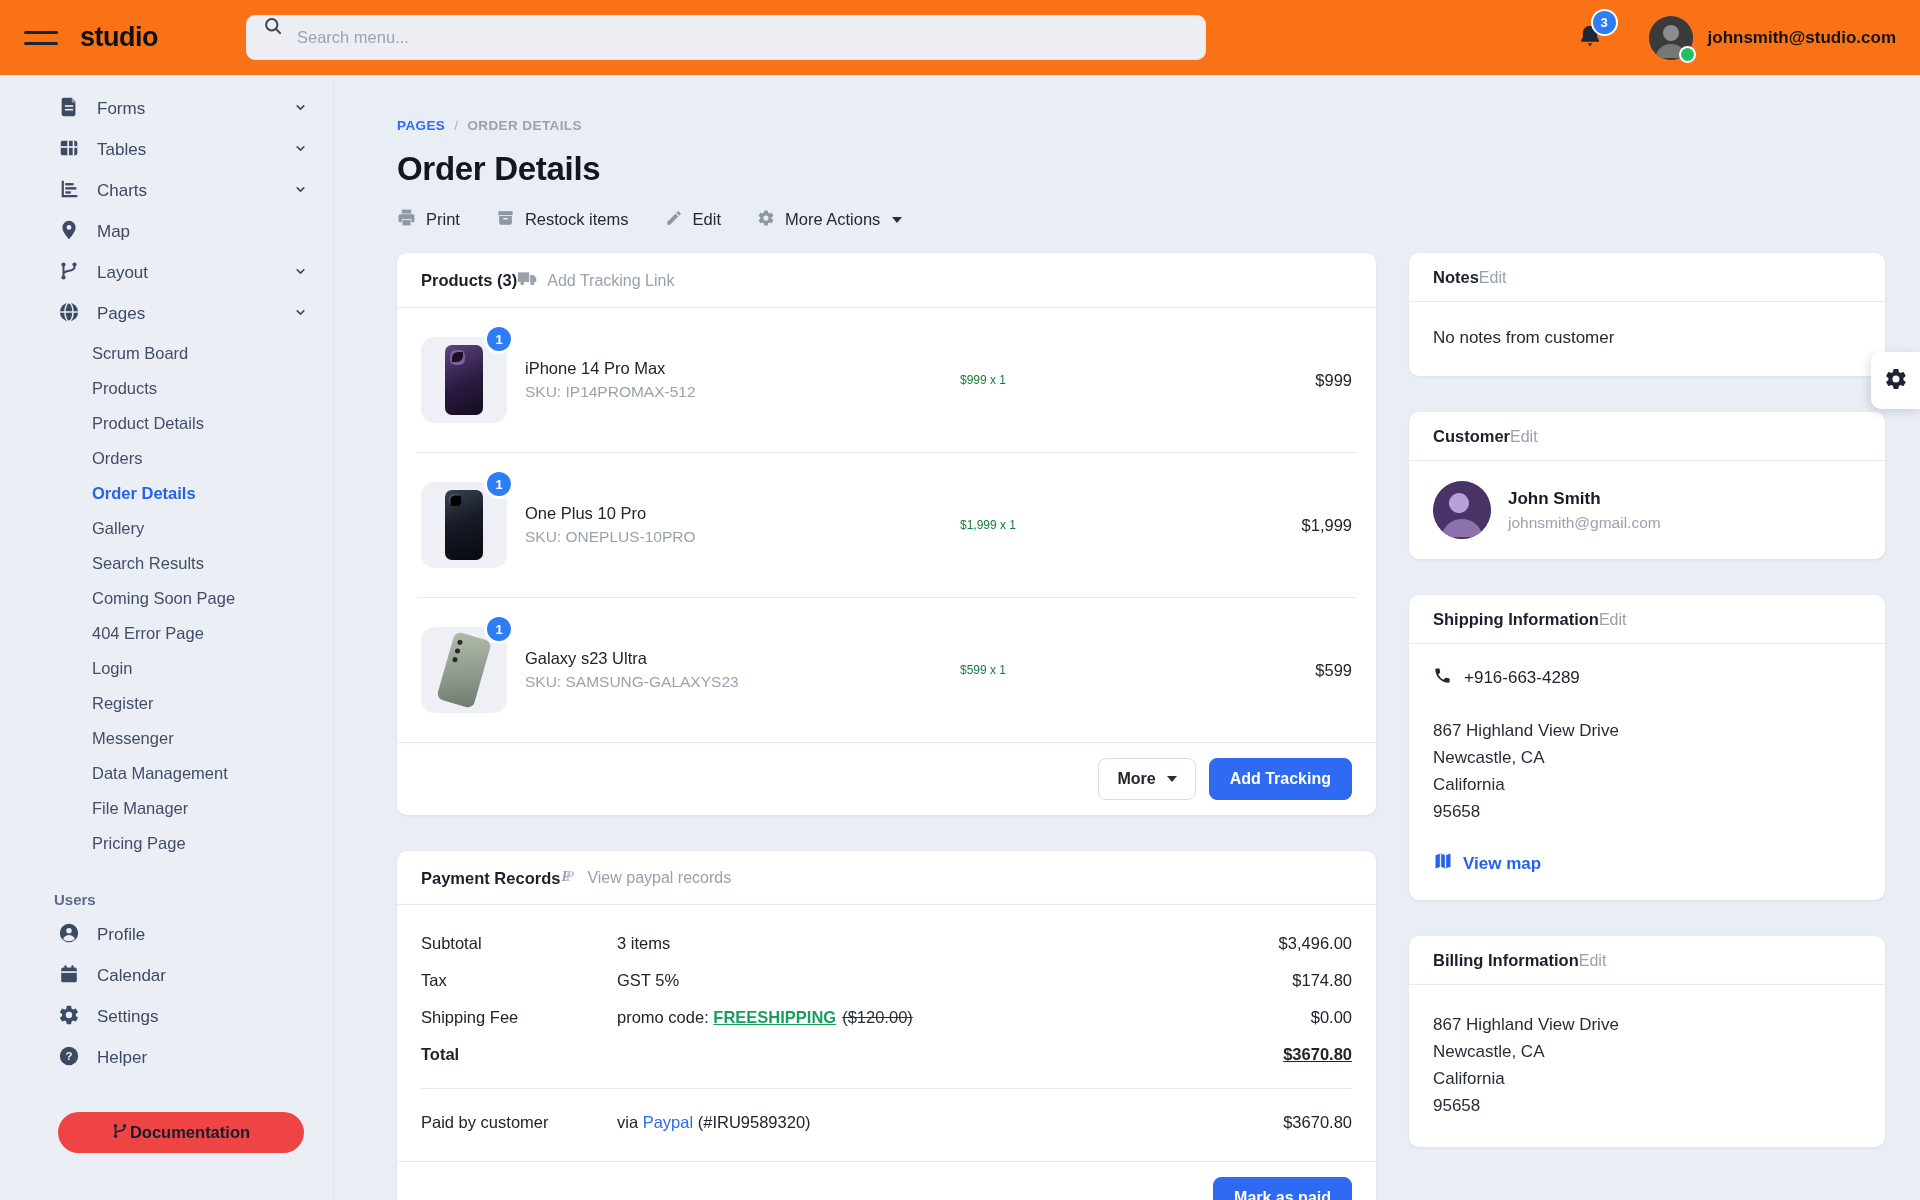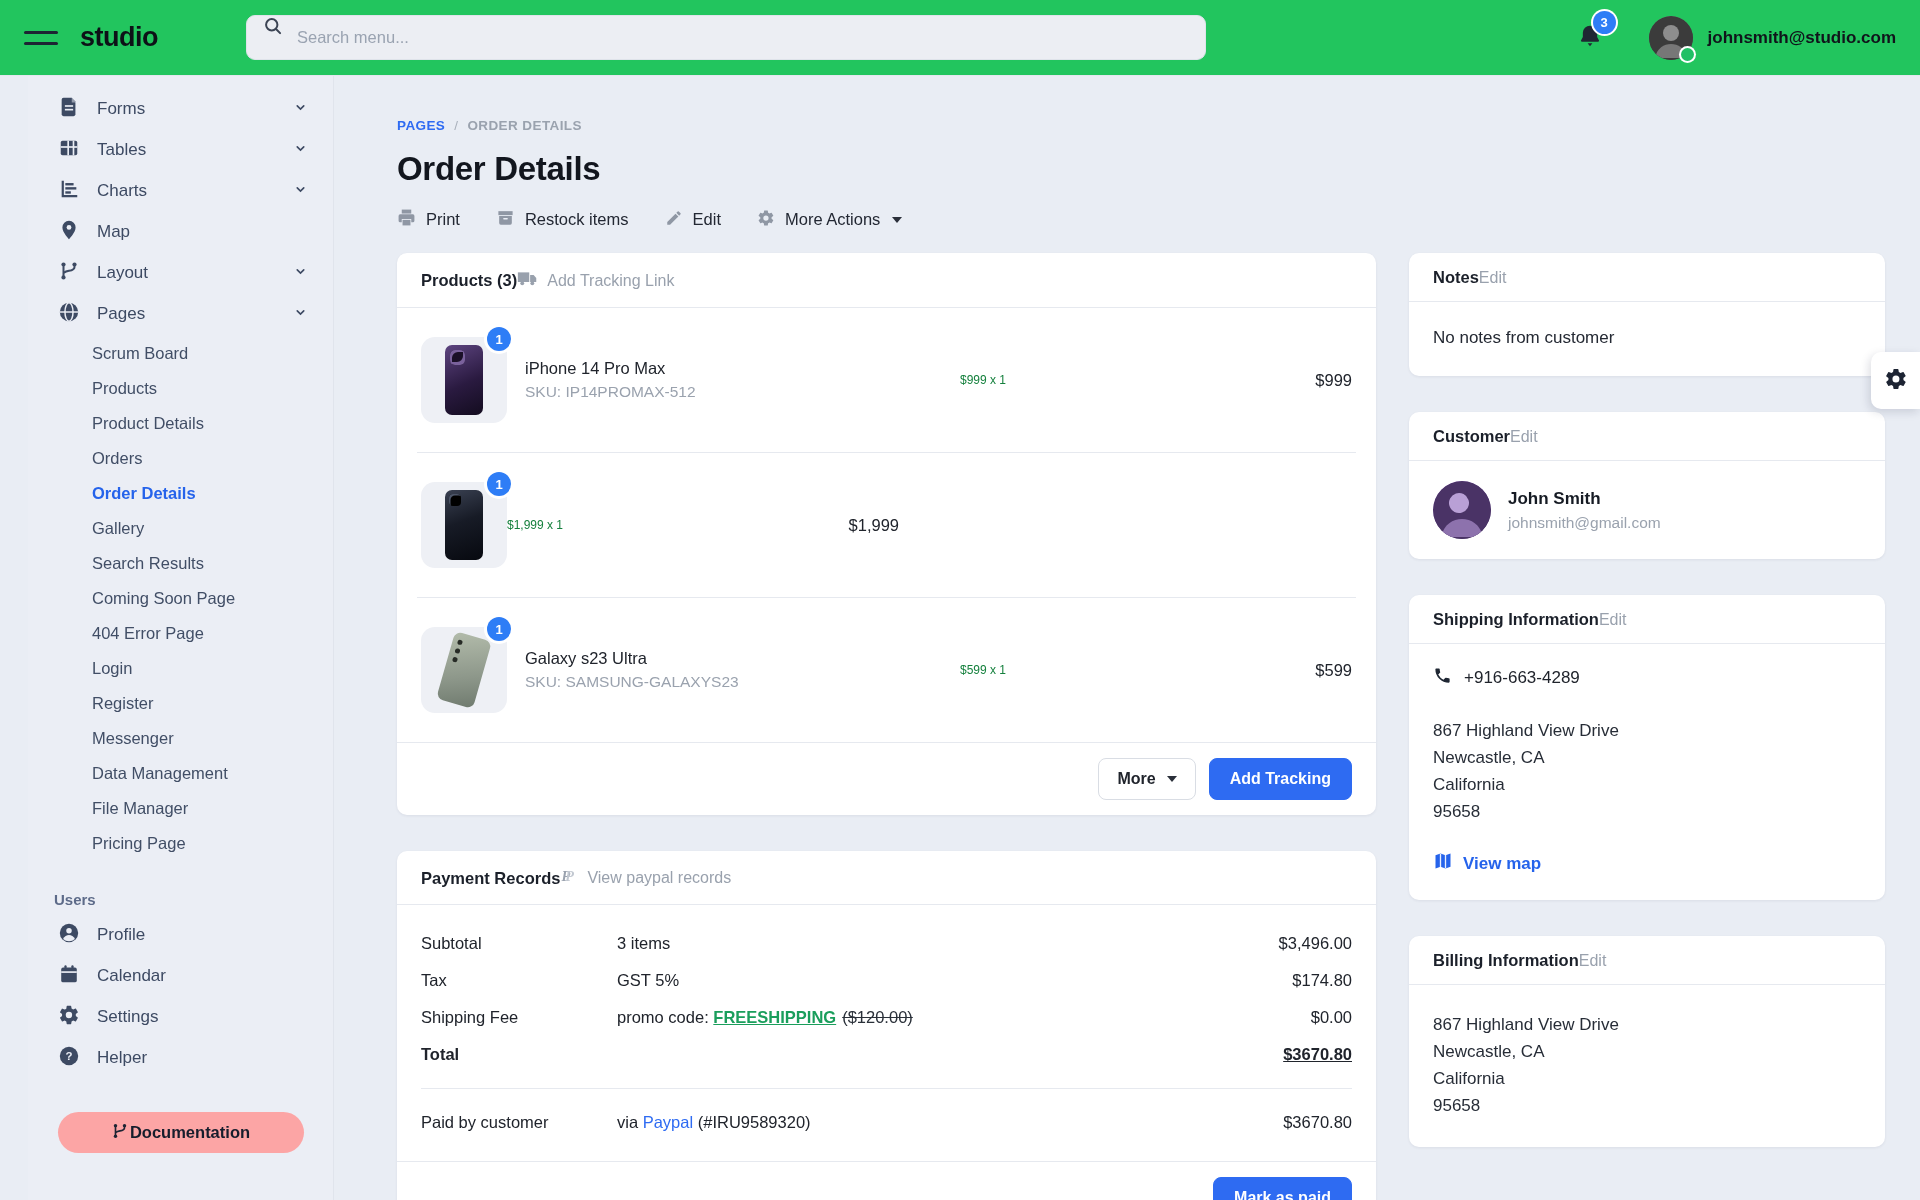--- a/index.html
+++ b/index.html
@@ -8,21 +8,21 @@
     font-family: "Liberation Sans", "DejaVu Sans", sans-serif;
     background:#e9edf4; color:#20242c;
   }
   :root{
     --blue:#2e6bf2; --badge-blue:#2e7df6; --slate:#3d4a63; --muted:#8f97a4;
     --dark:#171c26; --border:#e6e9ef; --green:#1a9e5c;
   }
 
   
   .navbar{
-    height:76px; background:#22c55e; border-bottom:1px solid #e3e7ee;
+    height:76px; background:#f97316; border-bottom:1px solid #e3e7ee;
     display:flex; align-items:center; padding:0 24px; position:relative; z-index:5;
   }
   .hamburger{ width:34px; cursor:pointer; display:flex; flex-direction:column; gap:8px; }
   .hamburger span{ display:block; height:3px; background:#1d2433; border-radius:2px; }
   .logo{ font-size:27px; font-weight:700; color:#0d1117; margin-left:22px; letter-spacing:-.5px; }
   .searchbar{
     margin-left:88px; width:960px; height:45px; background:#eceef3;
     border:1px solid #dfe3ea; border-radius:9px; display:flex; padding:0 16px;
   }
   .searchbar svg{ flex:none; }
@@ -70,21 +70,21 @@
   .sub-item{
     height:35px; display:flex; align-items:center; padding-left:64px;
     font-size:16.5px; color:#414e66; cursor:pointer; font-weight:400;
   }
   .sub-item.active{ color:#2563eb; font-weight:700; }
   .side-section{
     margin:26px 0 6px; padding-left:26px; font-size:15px; font-weight:700; color:#5d6b89;
   }
   .doc-btn{
     margin:34px auto 0; width:246px; height:41px; border-radius:21px; border:none;
-    background:#fca5a5; color:#161d2c; font-size:16.5px; font-weight:700;
+    background:#ef4444; color:#161d2c; font-size:16.5px; font-weight:700;
     display:flex; align-items:center; justify-content:center; gap:1px; cursor:pointer;
     font-family:inherit;
   }
 
   
   .breadcrumb{ display:flex; align-items:center; gap:9px; font-size:13.5px; font-weight:700; letter-spacing:.4px; }
   .breadcrumb .bc-parent{ color:var(--blue); cursor:pointer; }
   .breadcrumb .bc-sep{ color:#aab1bc; font-weight:400; }
   .breadcrumb .bc-current{ color:#9aa2ae; }
   .page-title{ margin-top:17px; font-size:33px; font-weight:700; color:#12161e; letter-spacing:-.3px; }
@@ -489,20 +489,24 @@
         </div>
         <hr class="row-sep">
 
         <div class="product-row">
           <div class="thumb">
             <span class="qty-badge">1</span>
             <div class="phone oneplus">
                   <span class="cam"></span>
                 </div>
           </div>
+          <div class="p-info">
+            <div class="p-name">One Plus 10 Pro</div>
+            <div class="p-sku">SKU: ONEPLUS-10PRO</div>
+          </div>
           <div class="p-qty">$1,999 x 1</div>
           <div class="p-total">$1,999</div>
         </div>
         <hr class="row-sep">
 
         <div class="product-row">
           <div class="thumb">
             <span class="qty-badge">1</span>
             <div class="phone galaxy">
                   <span class="cam"></span>

